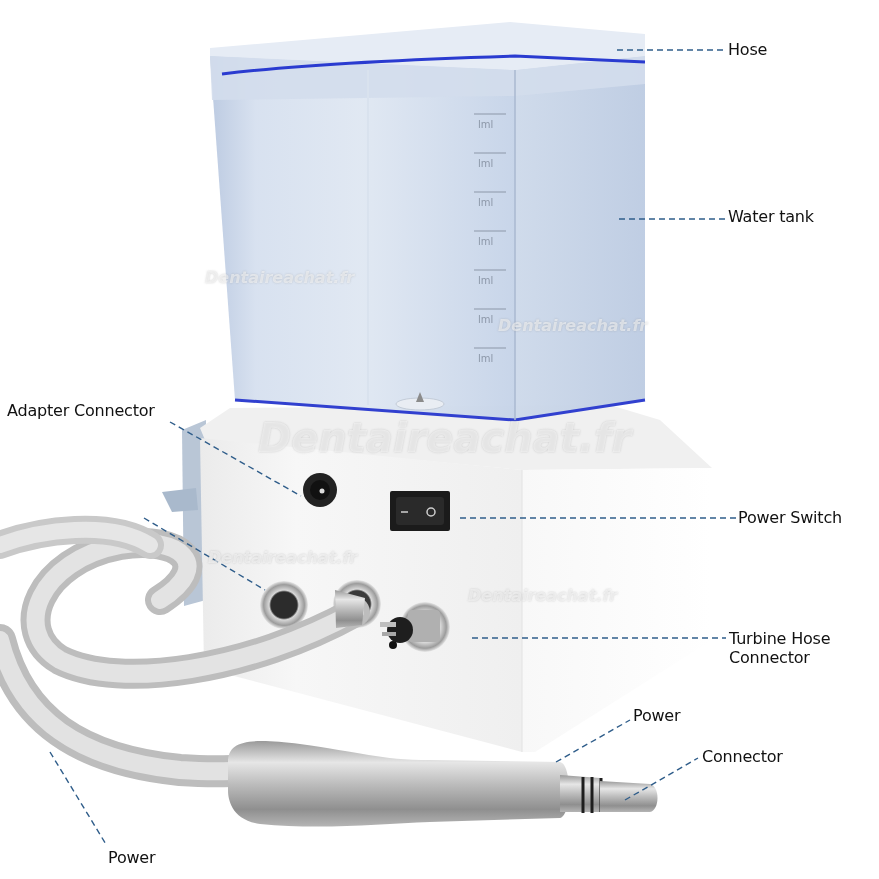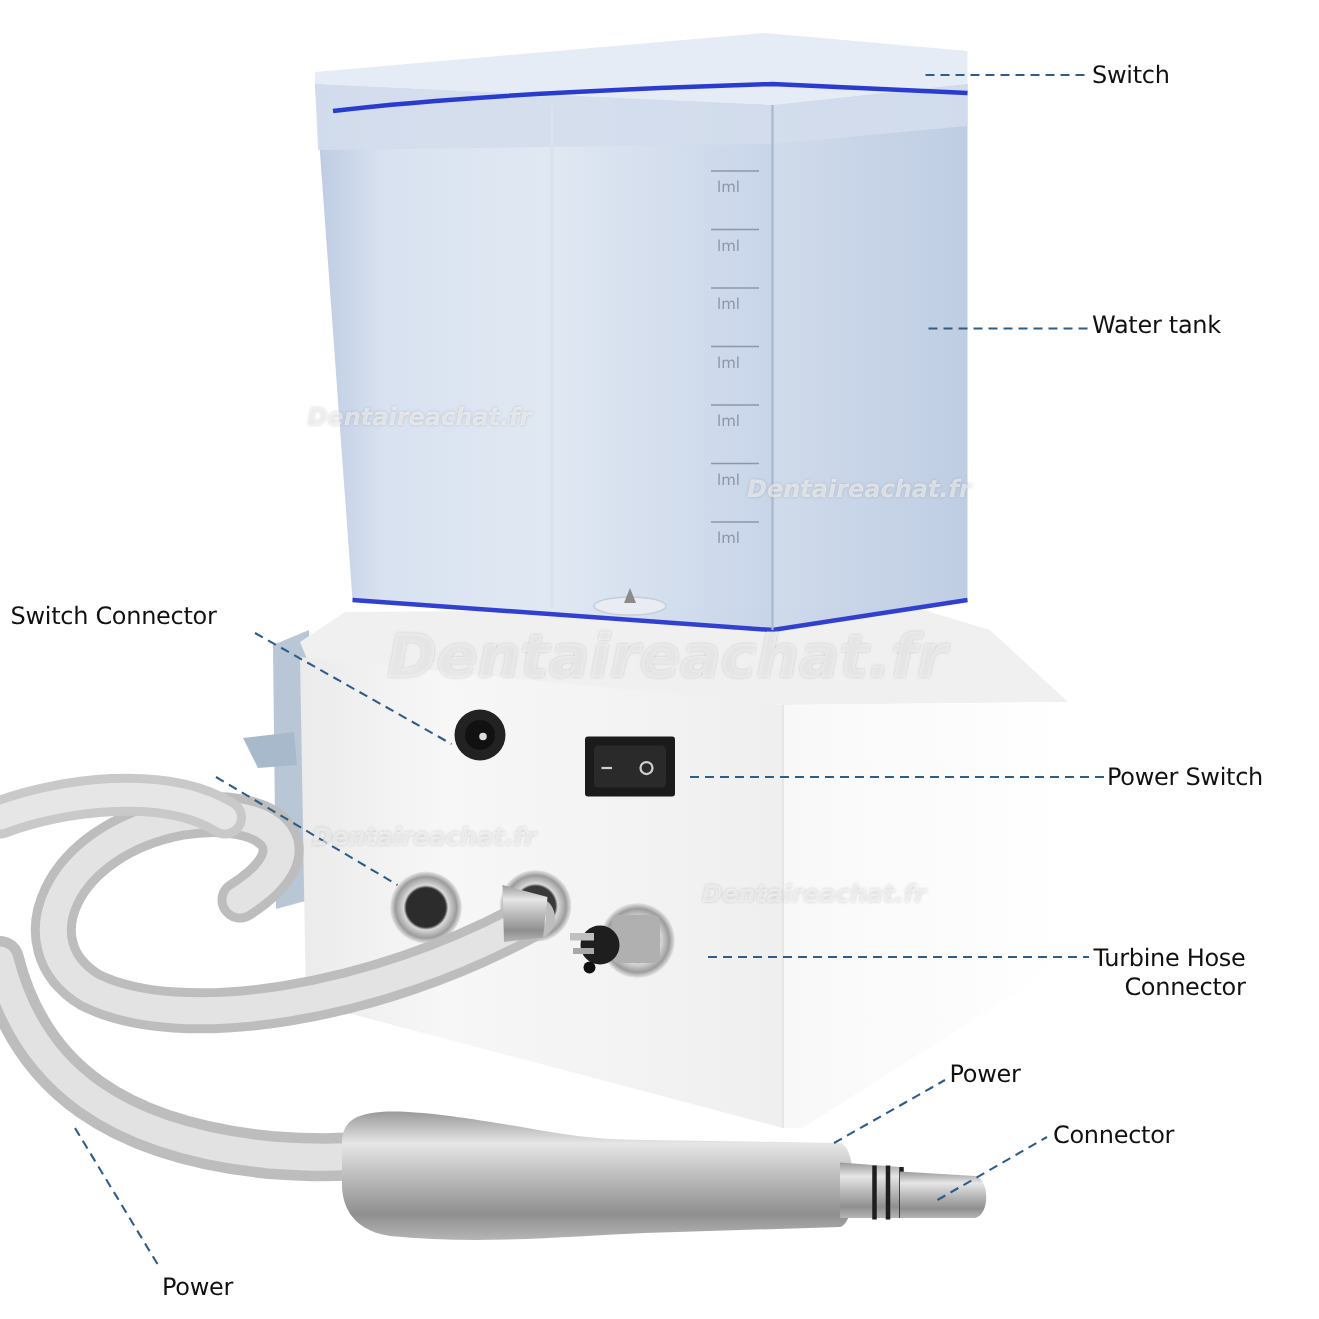--- a/index.html
+++ b/index.html
@@ -194,25 +194,25 @@
       <line x1="50" y1="752" x2="107" y2="846"></line>
     </g>
   </svg>
 
   <div class="wm" style="left:205px;top:268px;font-size:16px;">Dentaireachat.fr</div>
   <div class="wm" style="left:498px;top:316px;font-size:16px;">Dentaireachat.fr</div>
   <div class="wm" style="left:258px;top:415px;font-size:40px;">Dentaireachat.fr</div>
   <div class="wm" style="left:208px;top:548px;font-size:16px;">Dentaireachat.fr</div>
   <div class="wm" style="left:468px;top:586px;font-size:16px;">Dentaireachat.fr</div>
 
-  <div class="label" style="left:728px;top:40px;">Switch</div>
+  <div class="label" style="left:728px;top:40px;">Hose</div>
   <div class="label" style="left:728px;top:207px;text-align:right;">Water tank</div>
-  <div class="label" style="left:7px;top:401px;">Switch Connector</div>
+  <div class="label" style="left:7px;top:401px;">Adapter Connector</div>
   <div class="label" style="left:738px;top:508px;">Power Switch</div>
-  <div class="label two" style="left:729px;top:629px;text-align:right;">
+  <div class="label two" style="left:729px;top:629px;">
     <div>Turbine Hose</div>
     <div>Connector</div>
   </div>
   <div class="label" style="left:633px;top:706px;">Power</div>
   <div class="label" style="left:702px;top:747px;">Connector</div>
   <div class="label" style="left:108px;top:848px;">Power</div>
 
 </div>
 
 </body></html>

